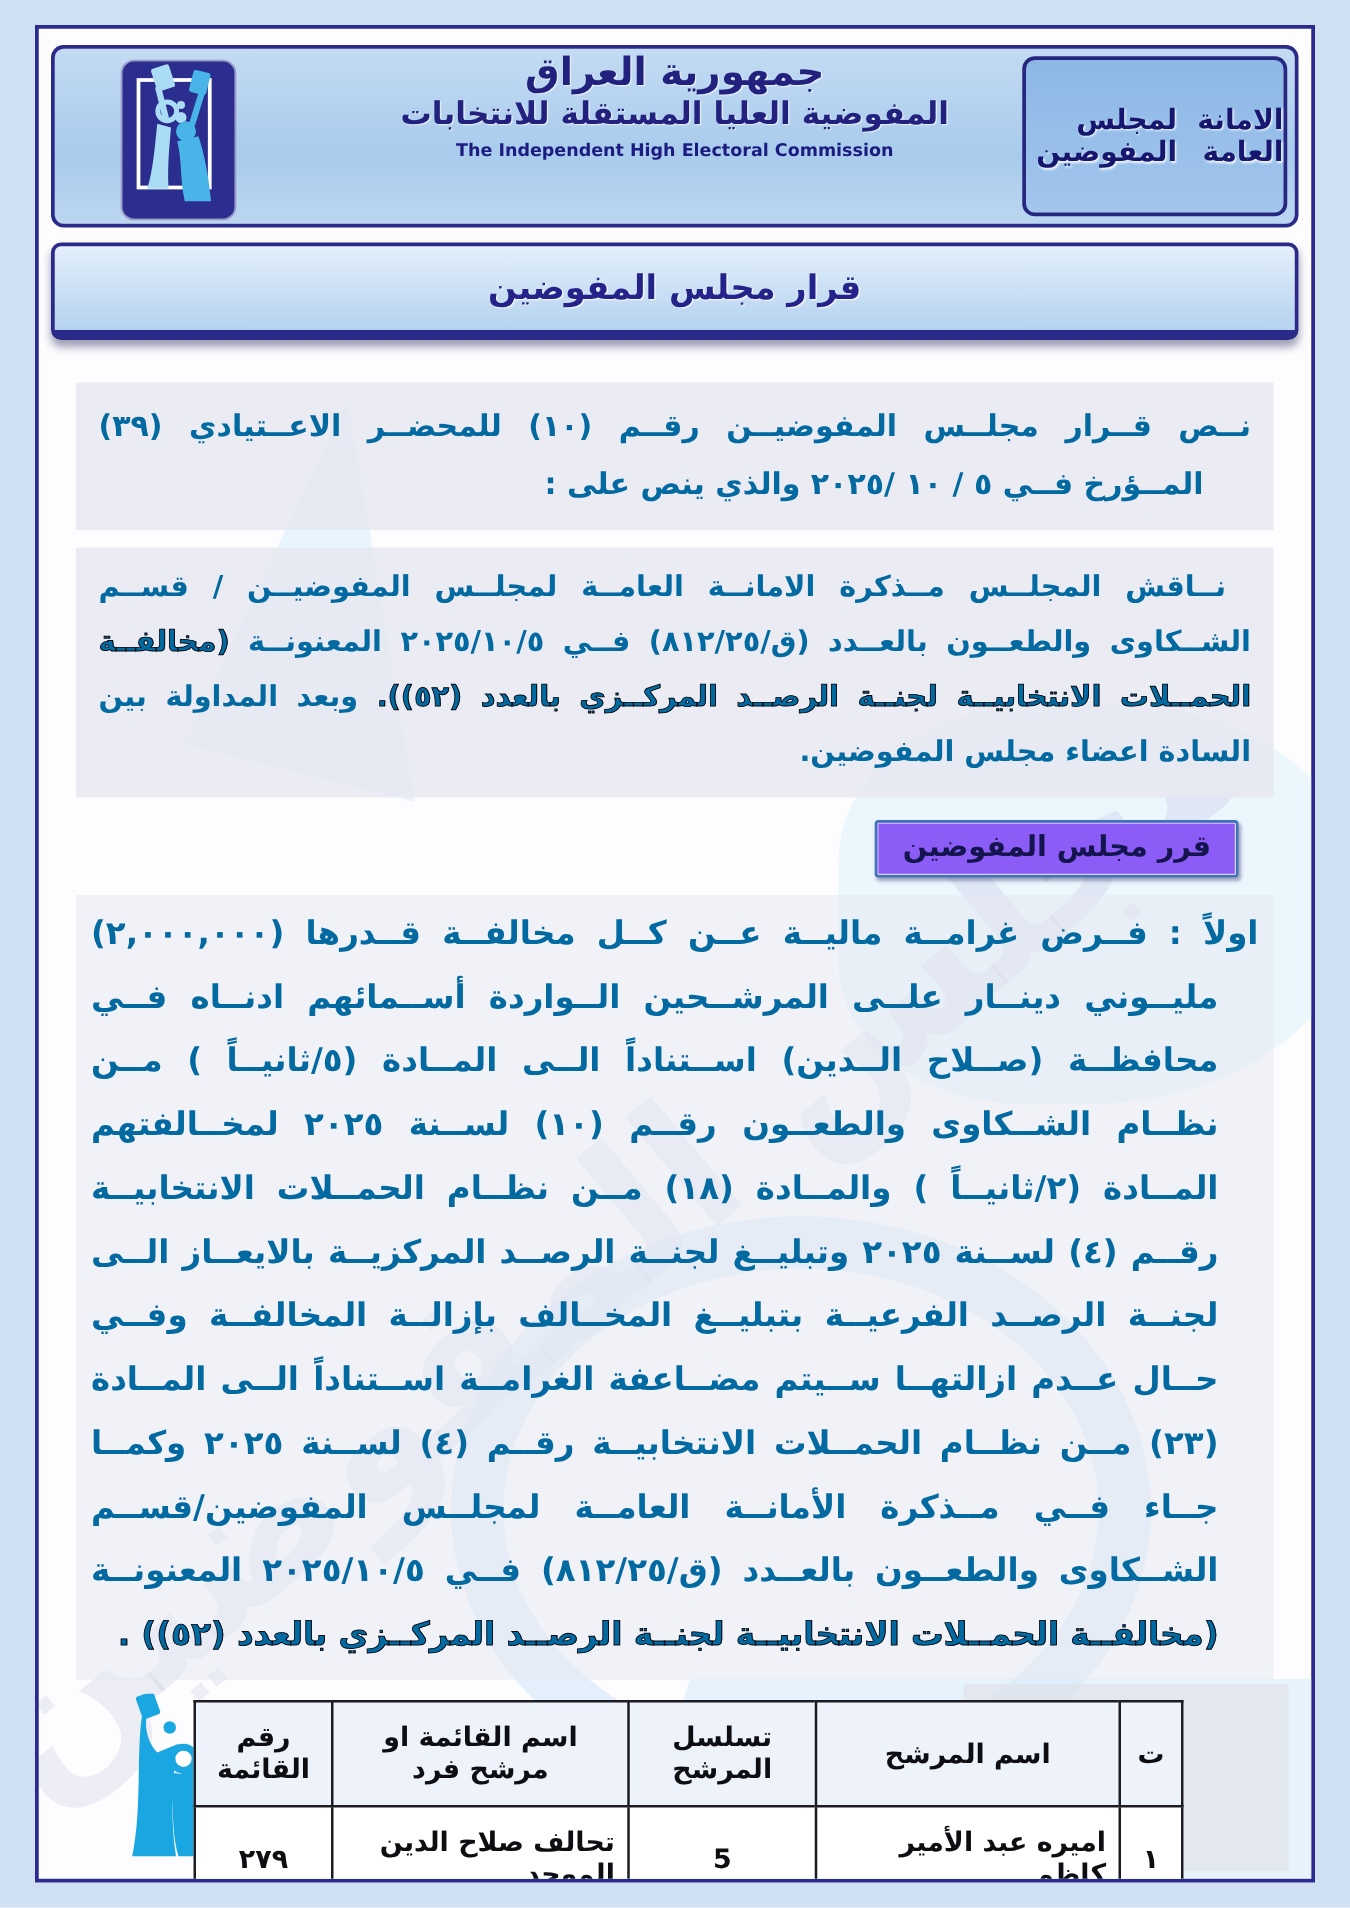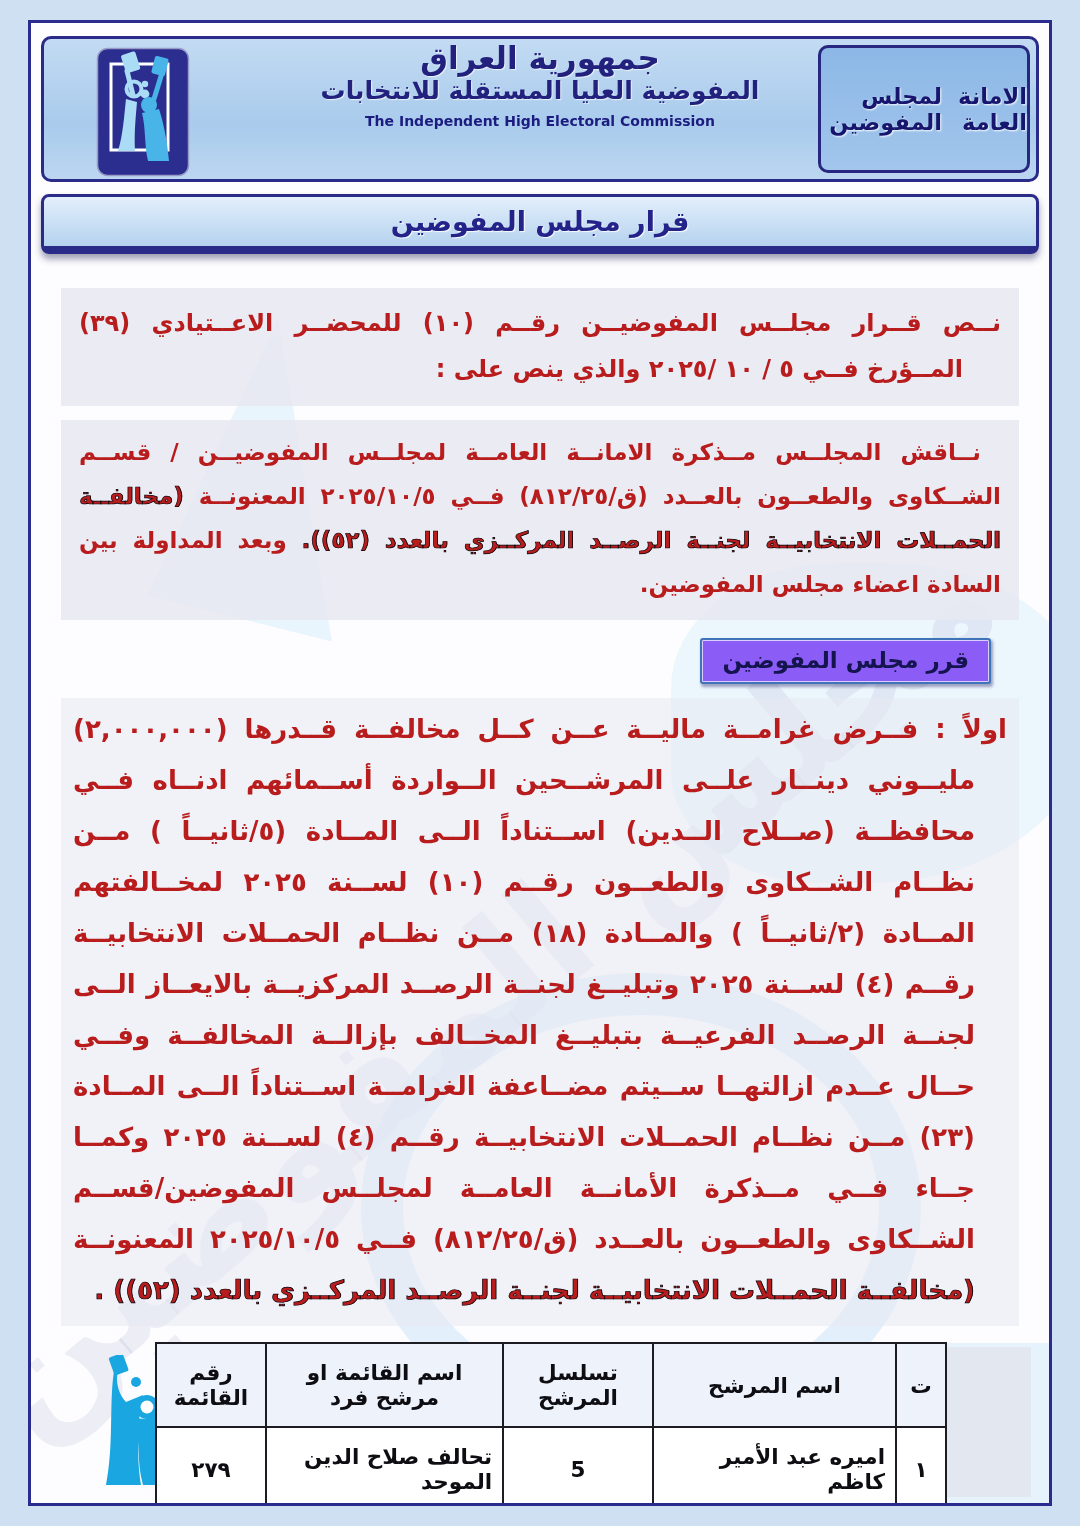--- a/index.html
+++ b/index.html
@@ -66,33 +66,33 @@
     border: 3px solid #27277f; border-radius: 10px;
     background: linear-gradient(180deg, #8cb7e6, #a2c6ec);
     display: flex; flex-direction: row; justify-content: center; align-items: center;
     row-gap: 18px;
     color: #16166e; font-weight: bold; font-size: 22.5px;
     text-shadow: 1px 1px 2px rgba(255,255,255,0.9);
   }
   
   .title-bar {
     position: relative; z-index: 2;
-    margin: 12px 10px 0; height: 60px;
+    margin: 12px 10px 0; height: 78px;
     border: 3px solid #2a2a88; border-bottom-width: 8px; border-radius: 8px;
     background: linear-gradient(180deg, #e3effb, #b5d2ef);
     box-shadow: 0 5px 7px rgba(40,40,90,0.45);
     display: flex; align-items: center; justify-content: center;
     font-size: 27px; font-weight: bold; color: #23238a;
     text-shadow: 1px 1px 1px rgba(255,255,255,0.9);
   }
   
   .content { position: relative; z-index: 2; padding: 0 24px; color: #101016; }
   .para {
     font-weight: bold; text-align: justify;
-    color: #b91c1c;
+    color: #0369a1;
   }
   .p-intro {
     margin: 34px 6px 0; padding: 12px 18px 14px;
     background: rgba(232,233,242,0.9);
     font-size: 24px; line-height: 46px;
     padding-right: 18px; text-indent: 0;
   }
   .p-intro .inner { display: block; padding-right: 38px; text-indent: -38px; }
   .p-desc {
     margin: 14px 6px 0; padding: 10px 18px 14px;

